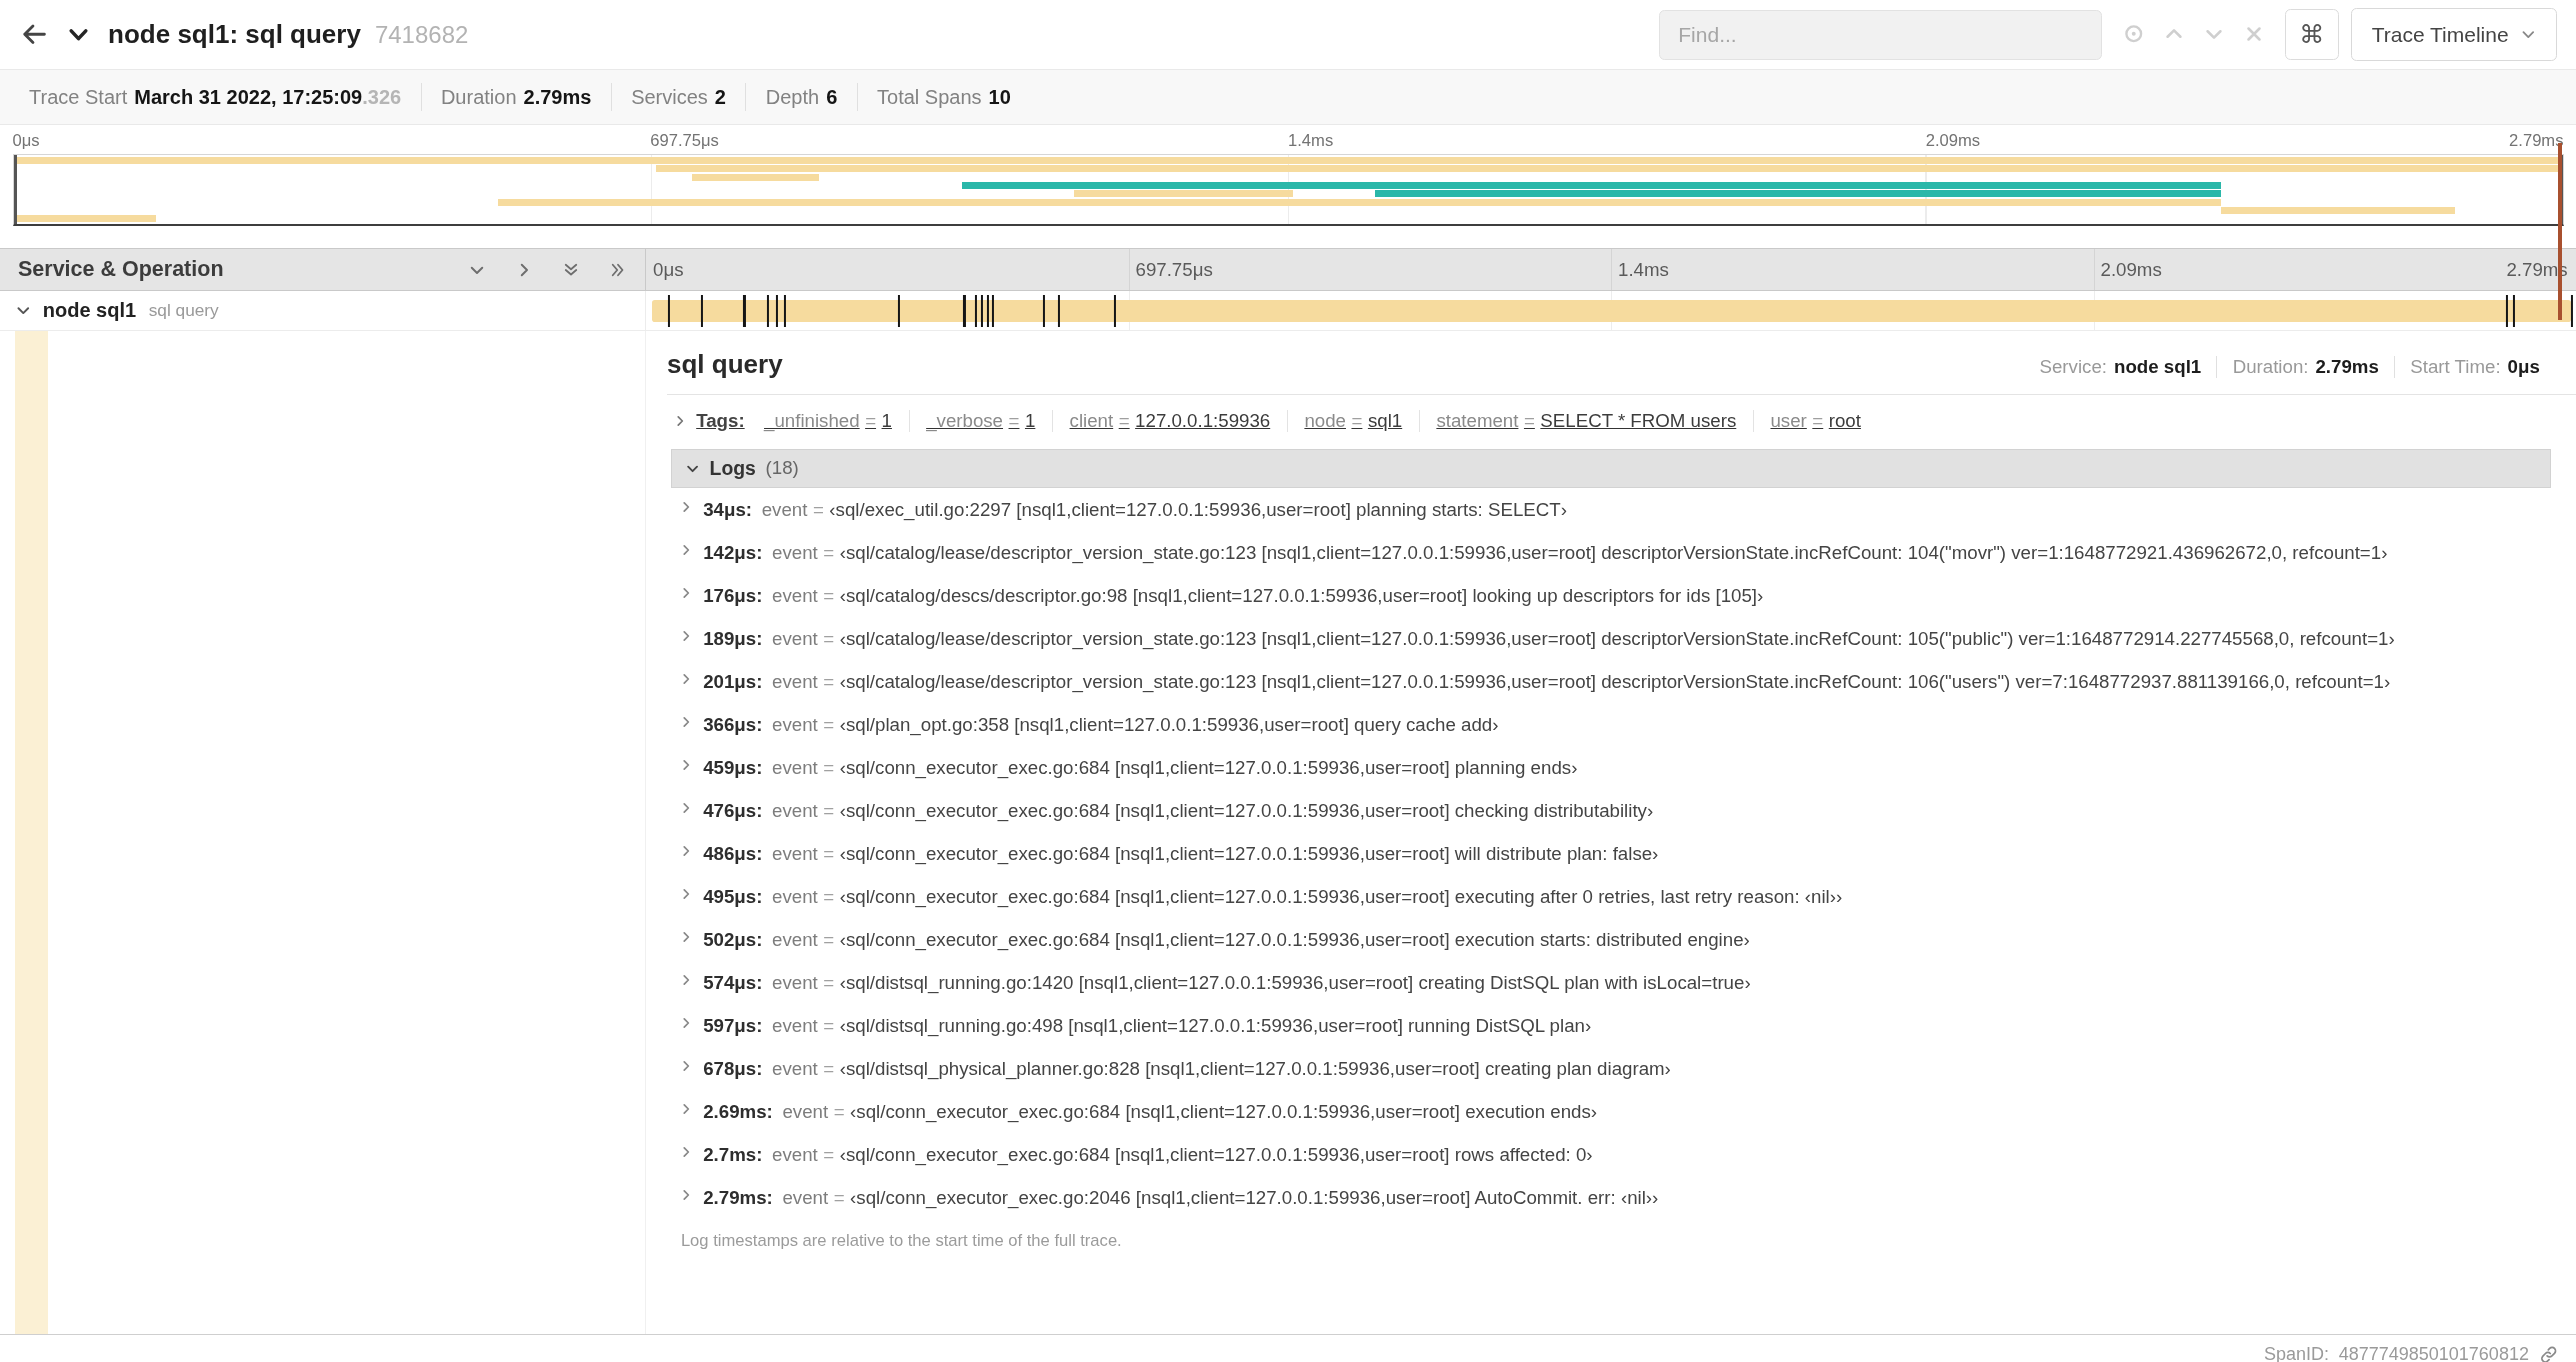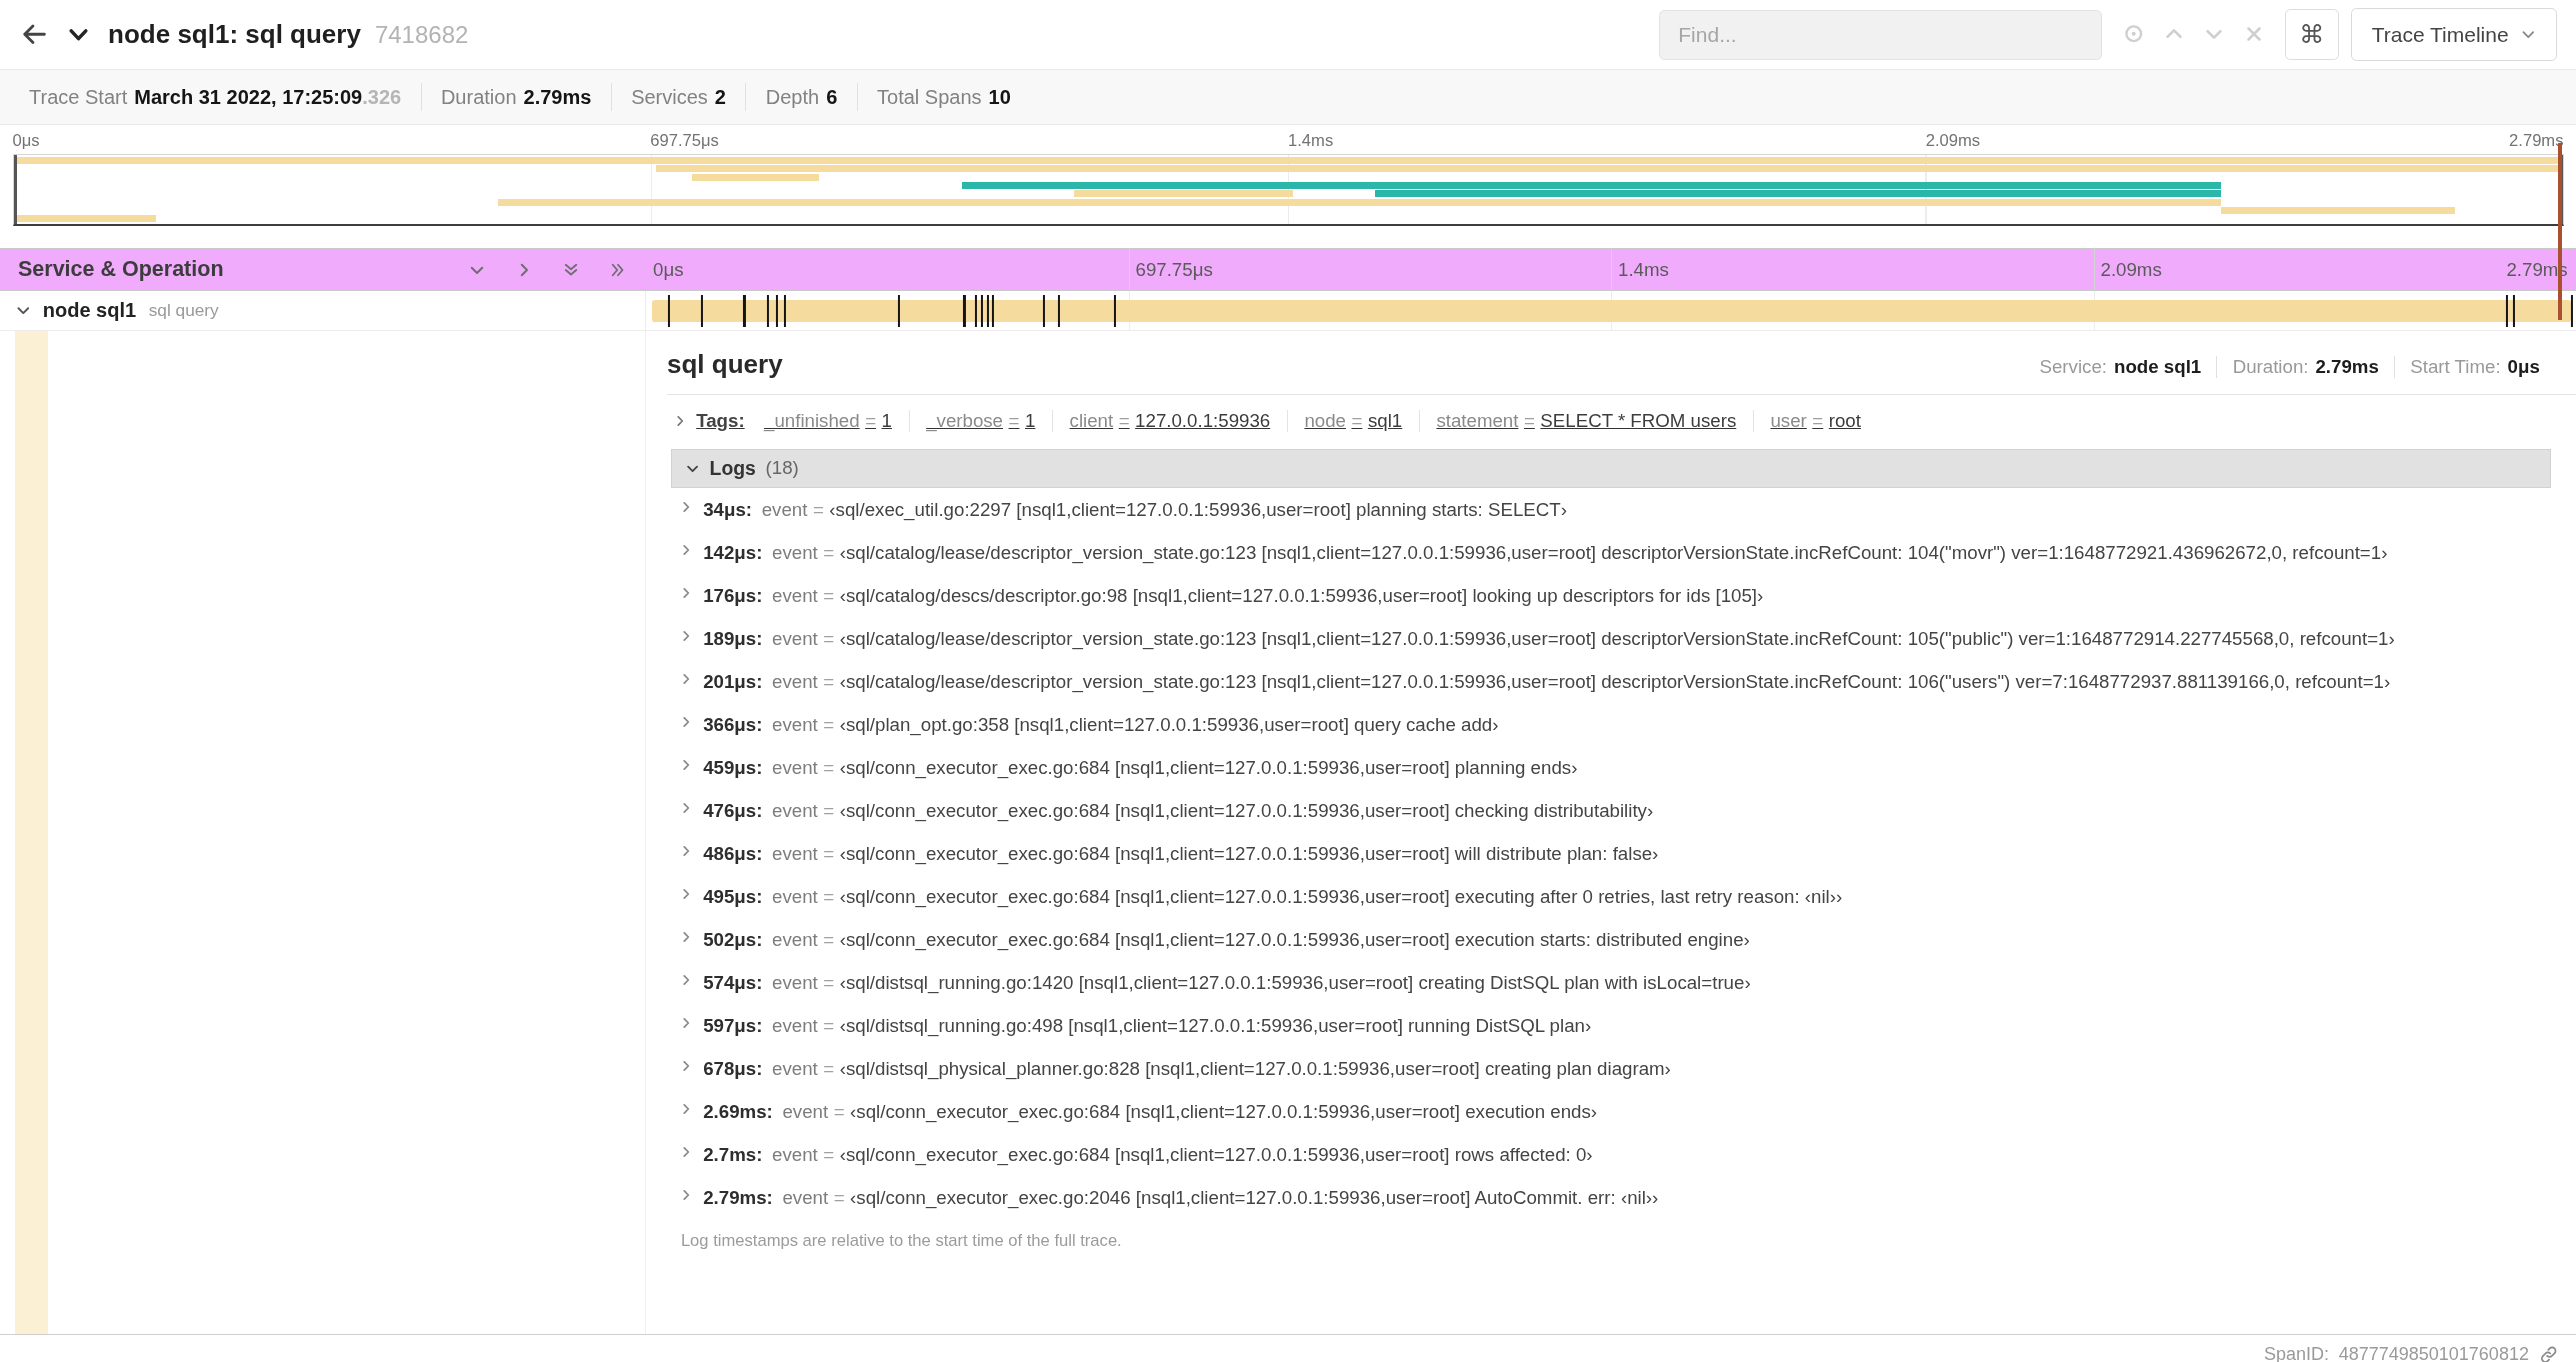--- a/index.html
+++ b/index.html
@@ -36,21 +36,21 @@
   .mm-label.right { right: 0; }
   .mm-canvas { position: relative; height: 72px; margin: 0 12.5px; background: #fff;
     border: 0.7px solid #d6d6d6; border-bottom: 2.8px solid #3d3d3d; overflow: hidden; }
   .mm-grid { position: absolute; top: 0; bottom: 0; width: 1.4px; background: #ececec; }
   .mm-bar { position: absolute; height: 7px; }
   .mm-handle { position: absolute; top: 0; bottom: 0; width: 3.5px; background: #555; }
 
   .cursor-guide { position: fixed; left: 2558px; top: 143px; height: 177px; width: 3.5px; z-index: 60; }
 
   
-  .sec-header { height: 43px; display: flex; background: #f0abfc; border-top: 0.7px solid #c9c9c9; border-bottom: 0.7px solid #c9c9c9; }
+  .sec-header { height: 43px; display: flex; background: #e5e5e5; border-top: 0.7px solid #c9c9c9; border-bottom: 0.7px solid #c9c9c9; }
   .sh-left { flex: 0 0 646px; display: flex; align-items: center; padding: 0 18px; border-right: 0.7px solid #c9c9c9; }
   .sh-title { font-size: 21.5px; font-weight: bold; color: #3c3c3c; }
   .sh-icons { margin-left: auto; display: flex; align-items: center; gap: 29px; }
   .sh-icons span { display: flex; cursor: pointer; }
   .sh-ruler { flex: 1; position: relative; font-size: 18.7px; color: #5a5a5a; }
   .ruler-label { position: absolute; top: 9.7px; padding-left: 7px; white-space: nowrap; }
   .ruler-label.right { right: 8.3px; padding: 0; }
   .ruler-grid { position: absolute; top: 0; bottom: 0; width: 0.7px; background: #d4d4d4; }
 
   

